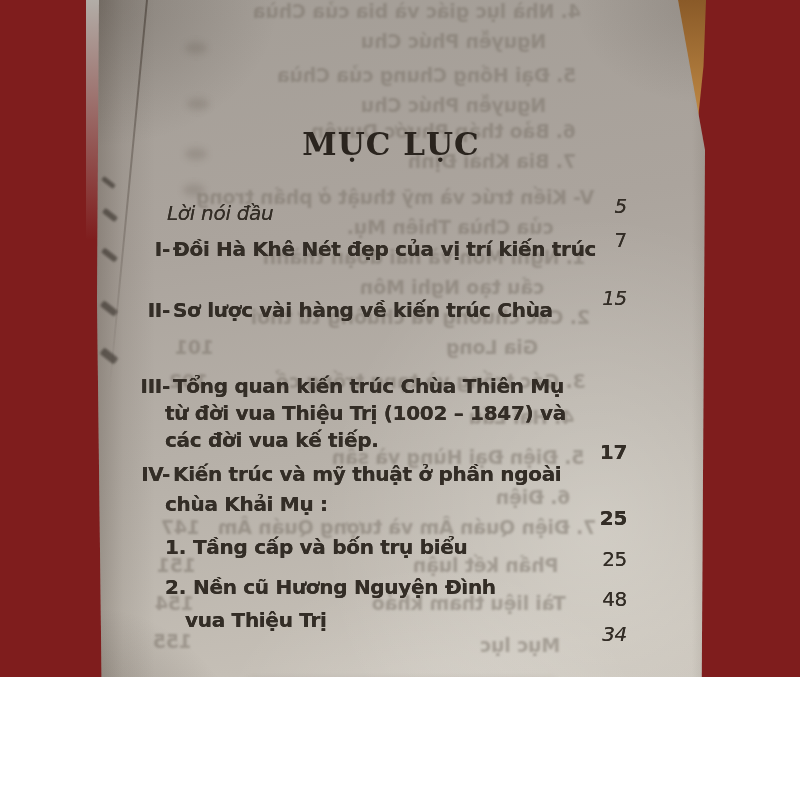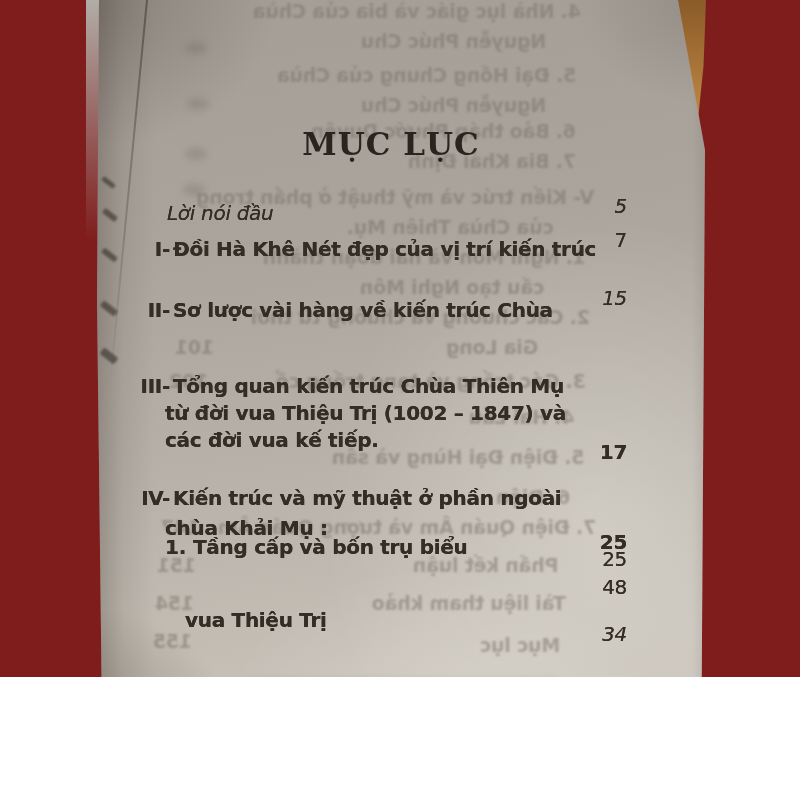--- a/index.html
+++ b/index.html
@@ -60,21 +60,21 @@
   .marker{display:inline-block;width:76px;margin-left:-76px;text-align:right;padding-right:3px;box-sizing:border-box;}
   .toc-row.sub .toc-line{padding-left:96px;}
   .toc-row.sub .toc-line.wrap{padding-left:88px;}
   .toc-row.sub .marker{width:96px;margin-left:-96px;padding-right:7px;}
   .toc-row.italic .toc-line{padding-left:70px;}
   .toc-page{margin-left:auto;font-weight:400;text-shadow:0 0 .4px currentColor;position:relative;}
   .toc-row:nth-child(1){top:193px;justify-content:space-between;}
   .toc-row:nth-child(2){top:227px;}
   .toc-row:nth-child(3){top:285px;}
   .toc-row:nth-child(4){top:373px;justify-content:space-between;}
-  .toc-row:nth-child(5){top:483px;--lh:30px;}
+  .toc-row:nth-child(5){top:459px;--lh:30px;}
   .toc-row:nth-child(6){top:534px;}
   .toc-row:nth-child(7){top:574px;}
   .toc-row:nth-child(8){top:605px;--lh:30px;}
   .toc-row:nth-child(1) .toc-page{margin-bottom:7px;}
   .toc-row:nth-child(2) .toc-page{margin-bottom:9px;}
   .toc-row:nth-child(3) .toc-page{margin-bottom:12px;font-style:italic;}
   .toc-row:nth-child(4) .toc-page{margin-bottom:-12px;font-weight:700;}
   .toc-row:nth-child(5) .toc-page{margin-bottom:-14px;font-weight:700;}
   .toc-row:nth-child(6) .toc-page{margin-bottom:-12px;}
   .toc-row:nth-child(7) .toc-page{margin-bottom:-12px;}
@@ -174,20 +174,23 @@
             </div>
             <div class="toc-page">25</div>
           </div>
           <div class="toc-row sub">
             <div class="toc-text">
               <div class="toc-line"><span class="marker">1.</span><span>Tầng cấp và bốn trụ biểu</span></div>
             </div>
             <div class="toc-page">25</div>
           </div>
           <div class="toc-row sub">
+            <div class="toc-text">
+              <div class="toc-line"><span class="marker">2.</span><span>Nền cũ Hương Nguyện Đình</span></div>
+            </div>
             <div class="toc-page">48</div>
           </div>
           <div class="toc-row sub">
             <div class="toc-text">
               <div class="toc-line wrap"><span>vua Thiệu Trị</span></div>
             </div>
             <div class="toc-page">34</div>
           </div>
         </div>
       <div class="folio">155</div>

